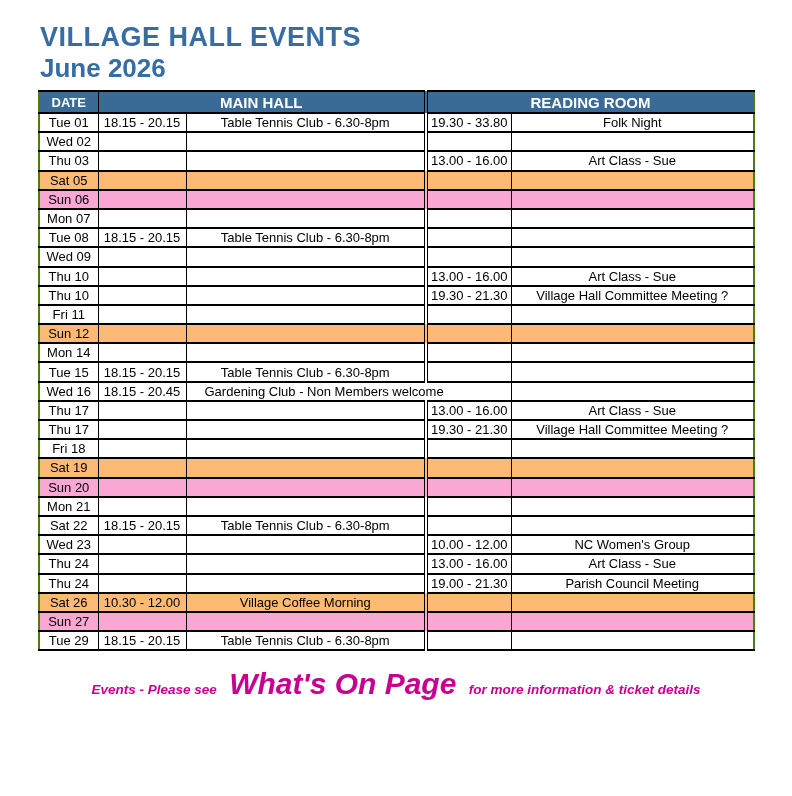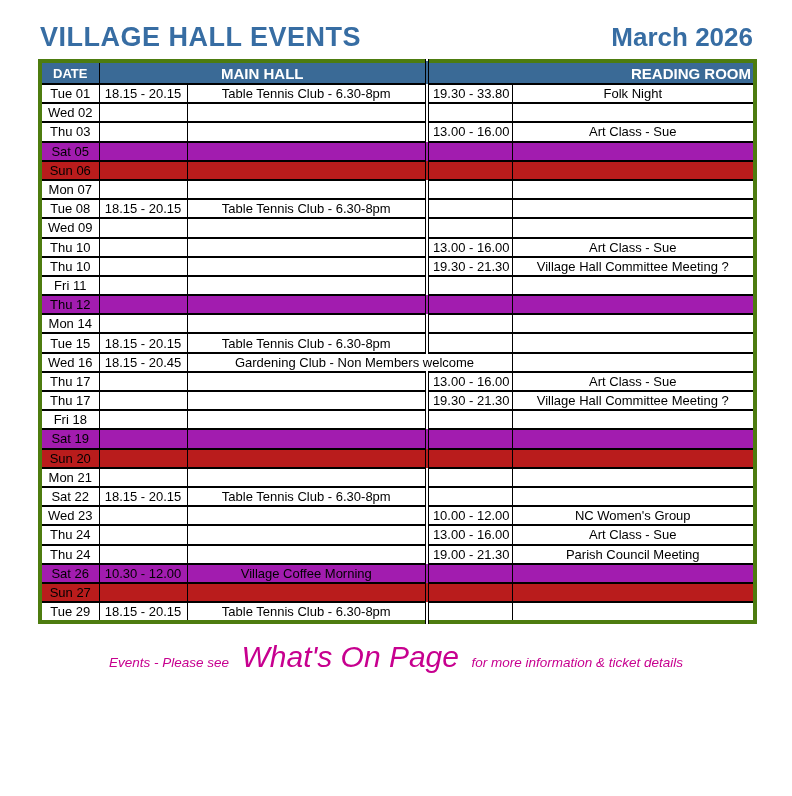--- a/index.html
+++ b/index.html
@@ -8,74 +8,75 @@
     font-family: "Liberation Sans", sans-serif;
     color: #000;
     overflow: hidden;
   }
   .page { width: 792px; height: 796px; position: relative; }
 
   
   .top-header {
     display: flex; justify-content: space-between; align-items: baseline;
     margin: 22px 39px 6px 40px;
+    flex-direction: column;
   }
   .page-title   { font-size: 27px; font-weight: bold; color: #376da3; letter-spacing: .5px; }
   .month-title  { font-size: 26px; font-weight: bold; color: #376da3; }
 
   
   table.events {
     margin-left: 38px;
     border-collapse: collapse;
     table-layout: fixed;
     width: 715px;
-    border: 4px solid #4d7c0f;
+    border: 2px solid #4d7c0f;
   }
   th, td {
     border: 1px solid #000;
     border-top-width: 2px;
     border-bottom-width: 2px;
     padding: 0 2px;
     text-align: center;
     white-space: nowrap;
     overflow: visible;
   }
   th {
     background: #3a6a96;
     color: #fff;
     height: 20px;
     font-size: 15px;
     font-weight: bold;
   }
   th.date-h { font-size: 13px; }
   td { height: 17.2px; font-size: 13px; line-height: 17px; }
-  .rr-div { border-left: 4px double #000; text-align: right; }
-  td.span-left { text-align: center; padding-left: 12px; }
-  tr.sat td { background: #a21caf; }
-  tr.sun td { background: #b91c1c; }
+  .rr-div { border-left: 4px double #000; }
+  td.span-left { text-align: left; padding-left: 18px; }
+  tr.sat td { background: #fdba74; }
+  tr.sun td { background: #f9a8d4; }
 
   
   .footer {
     margin-top: 16px;
     text-align: center;
     color: #c7008f;
     font-style: italic;
-    font-weight: normal;
+    font-weight: bold;
   }
   .footer .small { font-size: 13.5px; }
   .footer .big   { font-size: 30px; padding: 0 8px; }
 </style>
 </head>
 <body>
 
 <div class="page">
 
   <div class="top-header">
     <span class="page-title">VILLAGE HALL EVENTS</span>
-    <span class="month-title">March 2026</span>
+    <span class="month-title">June 2026</span>
   </div>
 
   <table class="events">
     <colgroup>
       <col style="width:59px">
       <col style="width:88px">
       <col style="width:240px">
       <col style="width:85px">
       <col style="width:243px">
     </colgroup>
@@ -158,21 +159,21 @@
           <td class="event">Village Hall Committee Meeting ?</td>
         </tr>
         <tr>
           <td class="date">Fri 11</td>
           <td class="time"></td>
           <td class="event"></td>
           <td class="time rr-div"></td>
           <td class="event"></td>
         </tr>
         <tr class="sat">
-          <td class="date">Thu 12</td>
+          <td class="date">Sun 12</td>
           <td class="time"></td>
           <td class="event"></td>
           <td class="time rr-div"></td>
           <td class="event"></td>
         </tr>
         <tr>
           <td class="date">Mon 14</td>
           <td class="time"></td>
           <td class="event"></td>
           <td class="time rr-div"></td>

